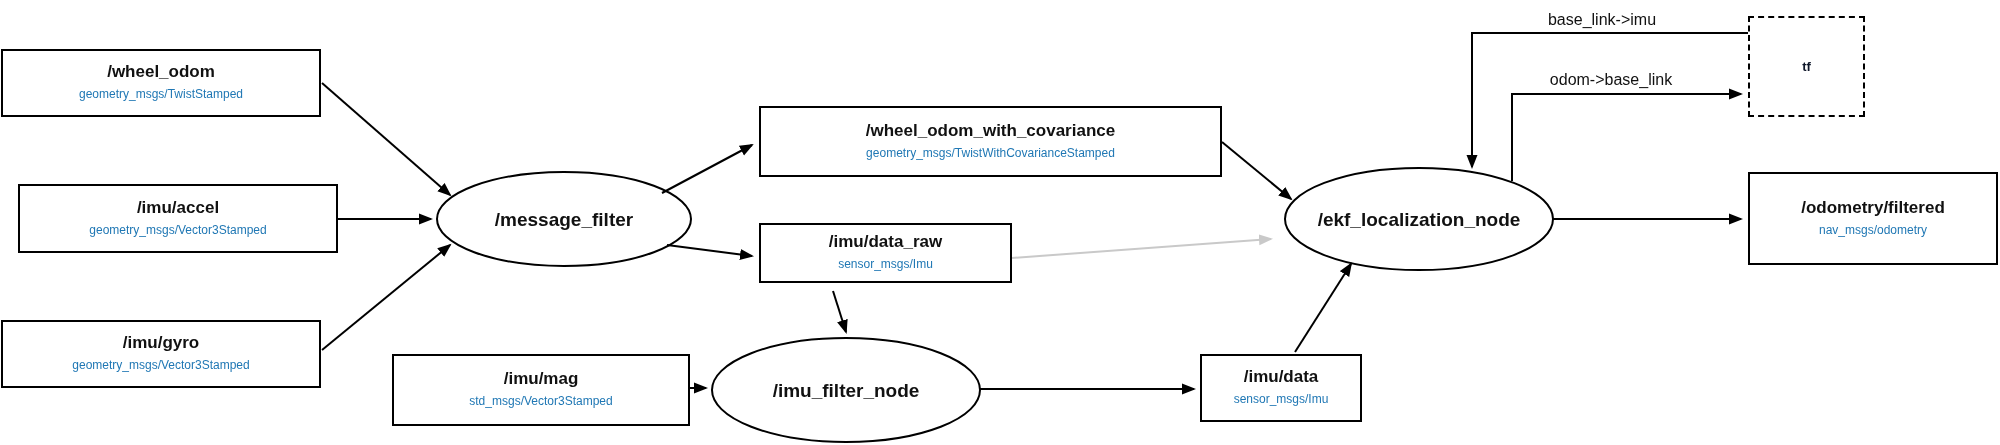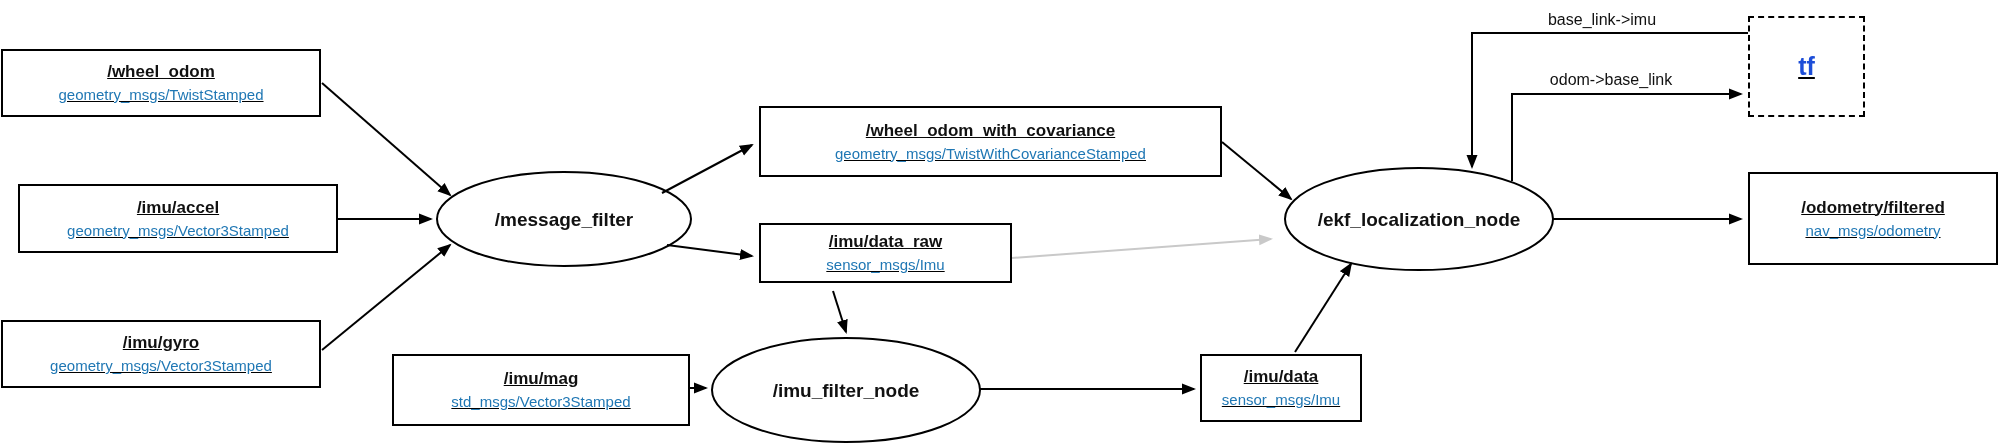--- a/index.html
+++ b/index.html
@@ -5,26 +5,26 @@
   html,body{margin:0;padding:0;background:#ffffff;}
   #canvas{
     position:relative;width:2000px;height:445px;background:#ffffff;overflow:hidden;
     font-family:"Liberation Sans",sans-serif;
     border-radius:16px;
   }
   #edges{position:absolute;left:0;top:0;width:2000px;height:445px;}
   .tbox{
     position:absolute;box-sizing:border-box;border:2px solid #000;background:#fff;
     display:flex;flex-direction:column;align-items:center;justify-content:center;
-    text-align:center;line-height:23px;text-decoration:underline;
+    text-align:center;line-height:23px;
   }
   .tbox.dashed{border:2px dashed #000;}
   .tname{font-weight:bold;font-size:17px;color:#111;white-space:nowrap;}
-  .ttype{font-size:15px;color:#1f77b4;white-space:nowrap;}
-  .tf-label{font-weight:bold;font-size:25px;color:#1d4ed8;}
+  .ttype{font-size:12px;color:#1f77b4;white-space:nowrap;}
+  .tf-label{font-weight:bold;font-size:13px;color:#0f172a;}
   .node-label{font-weight:bold;font-size:19px;fill:#111;text-anchor:middle;}
   .edge-label{font-size:16px;fill:#111;text-anchor:middle;}
   ellipse.node{fill:#ffffff;stroke:#000;stroke-width:2;}
   .edge{stroke:#000;stroke-width:2;fill:none;}
   .edge.gray{stroke:#c9c9c9;}
 </style>
 </head>
 <body>
 
 <div id="canvas">

